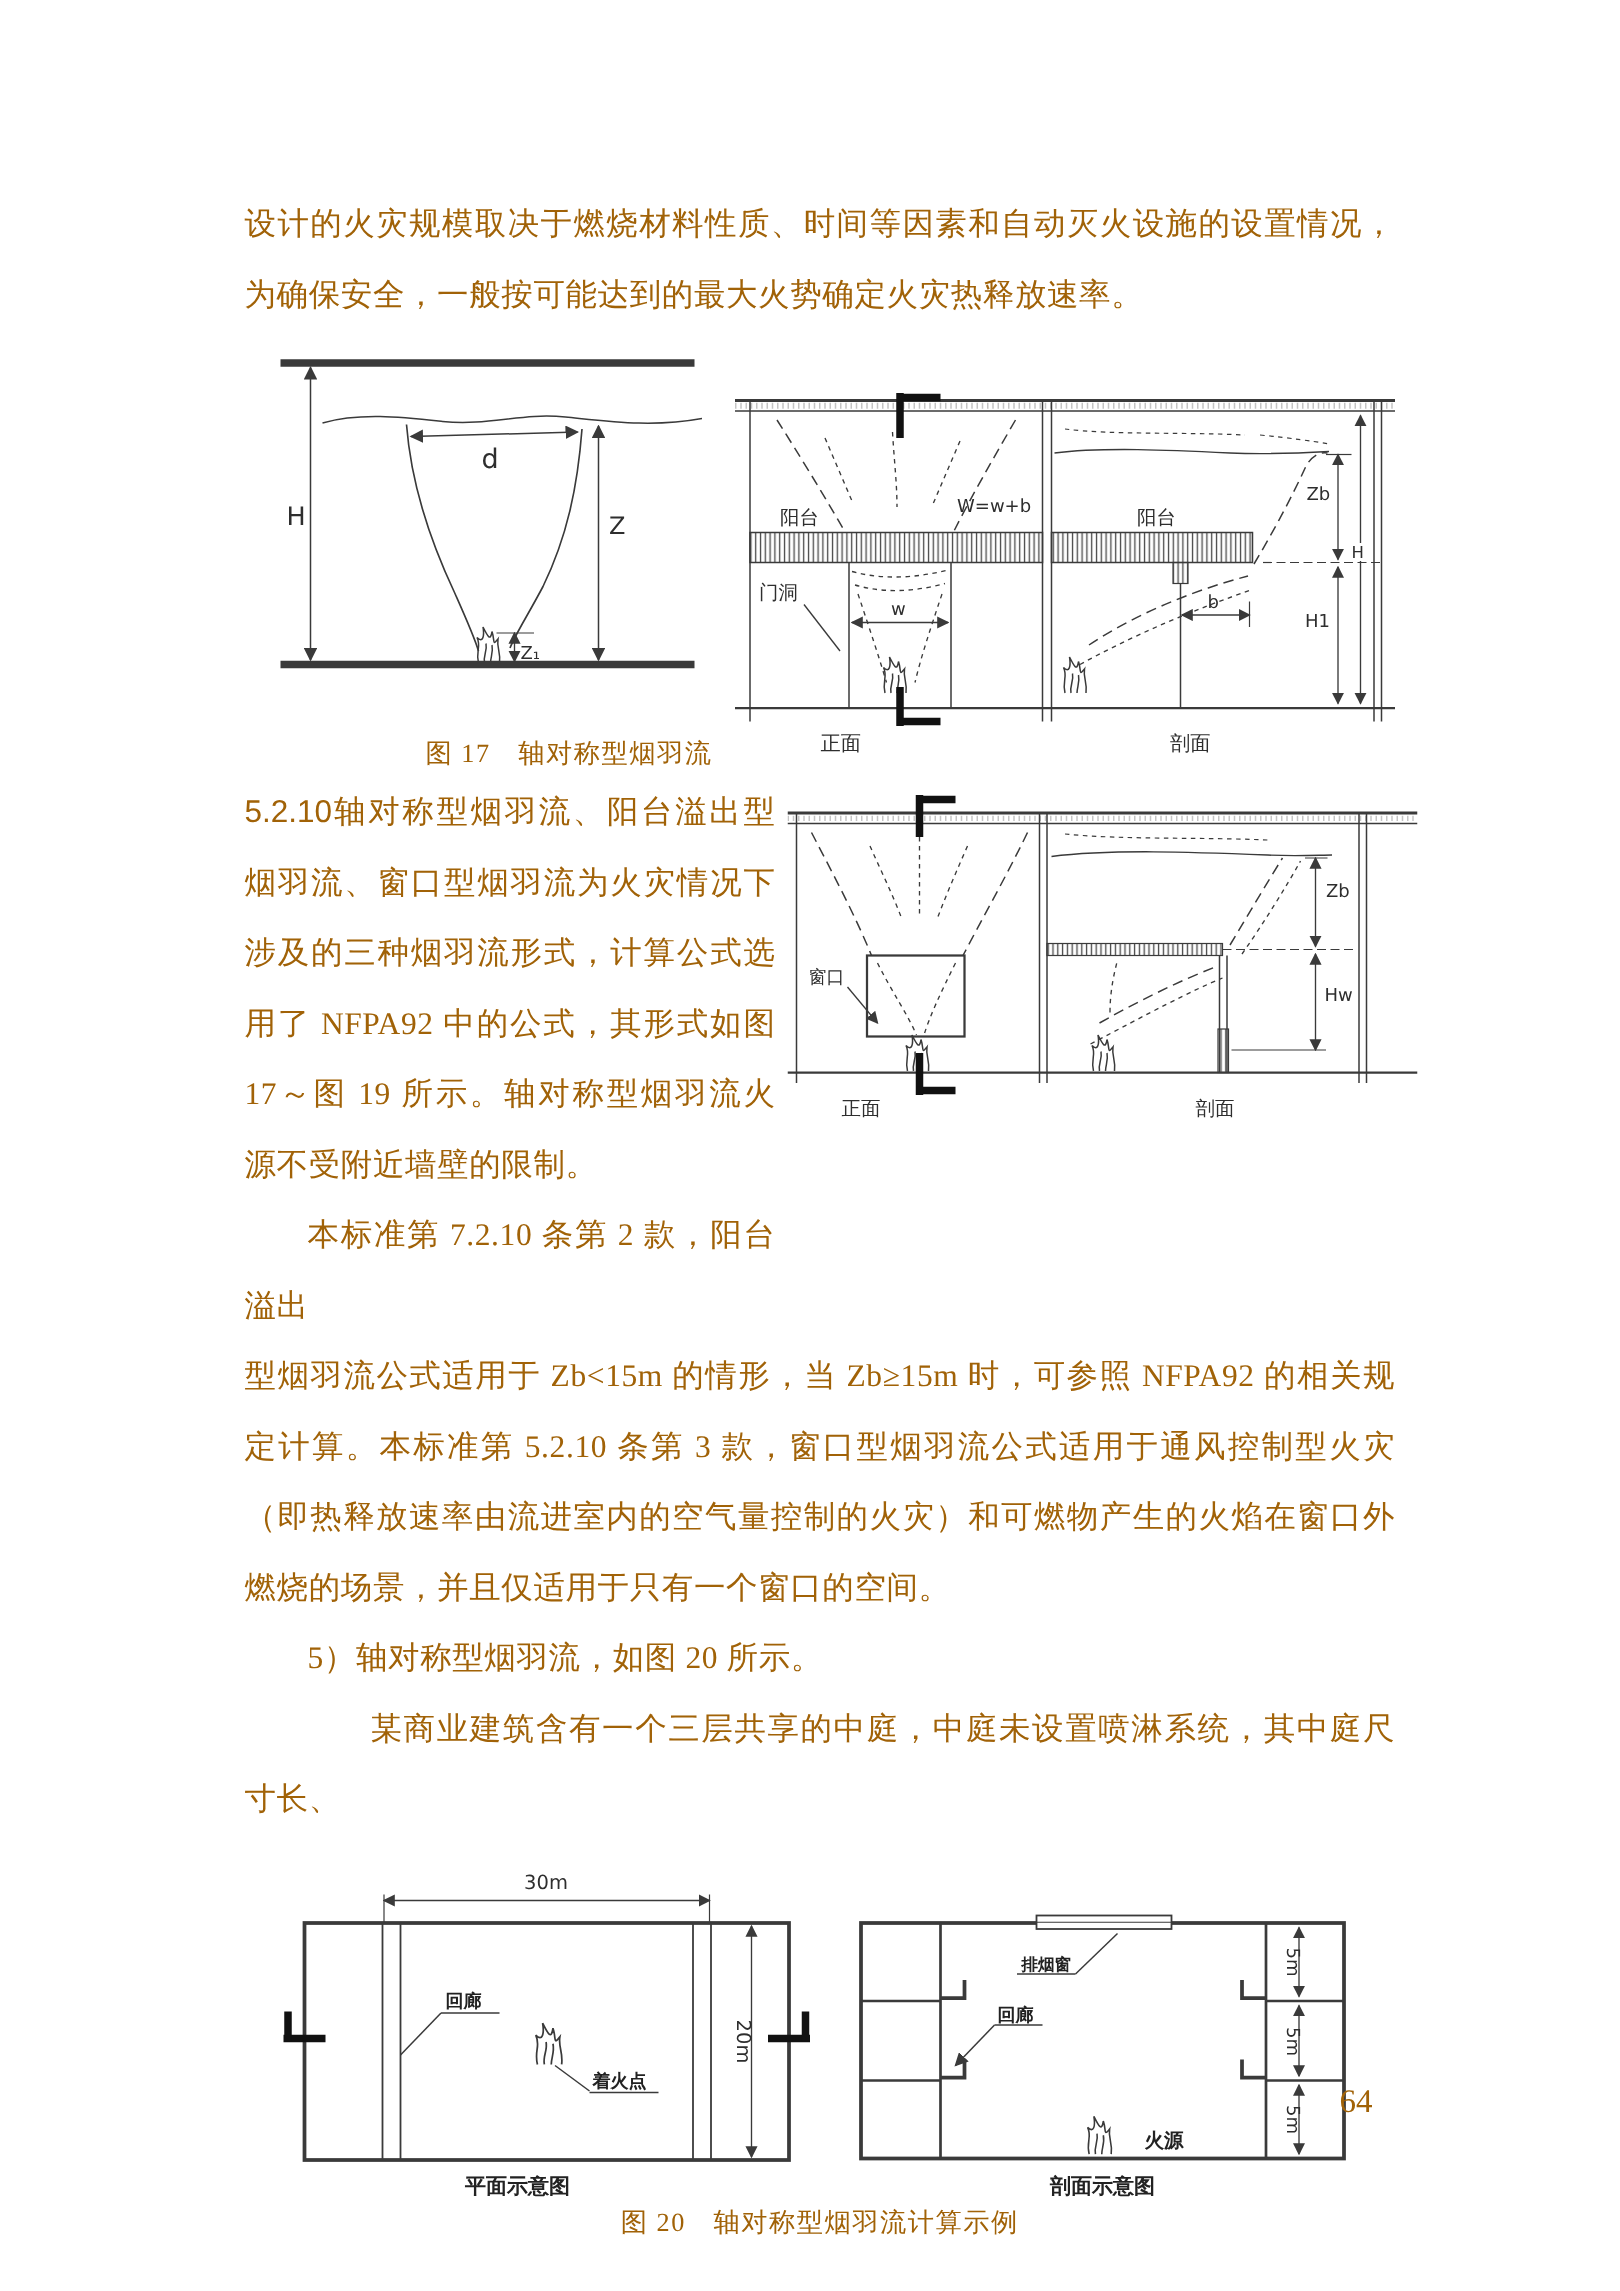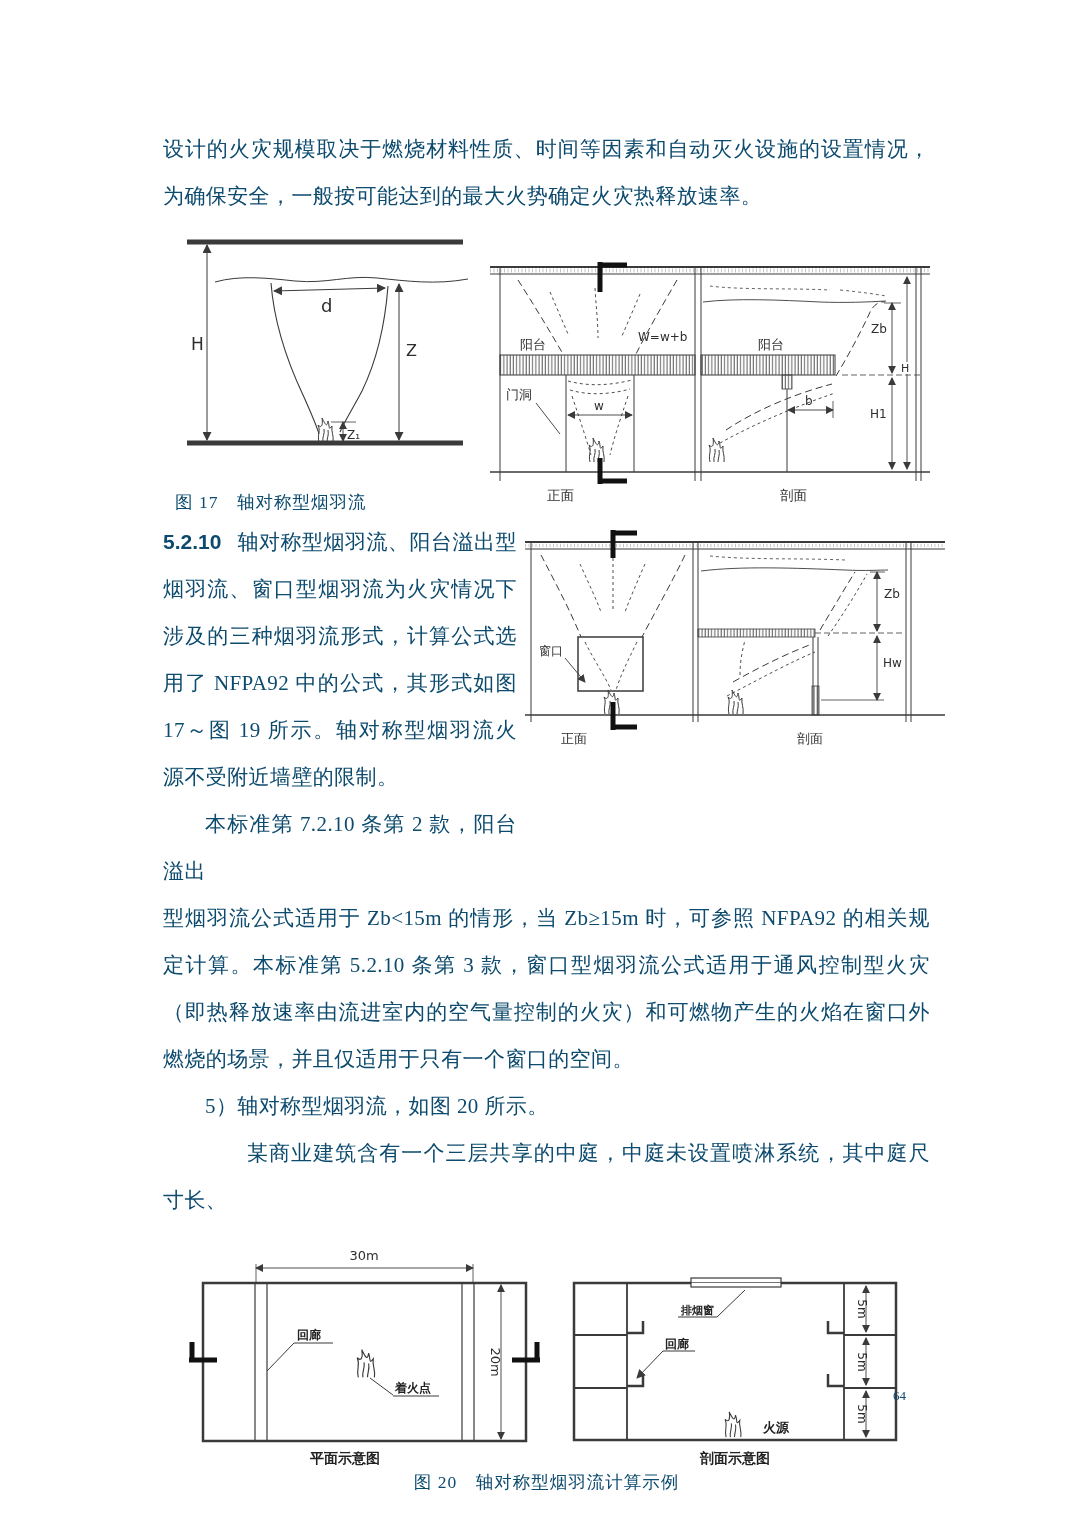--- a/index.html
+++ b/index.html
@@ -1,33 +1,33 @@
 <!DOCTYPE html>
 <html><head>
 <meta charset="utf-8">
 <style>
   body{margin:0;background:#ffffff}
   .page{position:relative;width:1080px;height:1501px;background:#fff;
-        font-family:"Liberation Serif","DejaVu Serif",serif;color:#0c4a6e;
+        font-family:"Liberation Serif","DejaVu Serif",serif;color:#a16207;
         box-sizing:border-box;padding:126px 150px 0 163px;overflow:hidden}
   .bt{margin:0;font-size:21px;line-height:47px;text-align:justify;
       text-justify:inter-ideograph;letter-spacing:.4px}
   .ind2{text-indent:2em}
   .ind4{text-indent:4em}
   .figrow{display:flex;align-items:flex-end;gap:15px;padding-left:12px;margin:14px 0 4px}
   figure{margin:0}
-  .figcap{font-size:17.5px;text-align:left;margin-top:4px;letter-spacing:1px}
+  .figcap{font-size:17.5px;text-align:right;margin-top:4px;letter-spacing:1px}
   .wraprow{display:flex;margin-top:4px}
   .leftcol{width:354px;flex:none}
   .rightcol{flex:1;padding-left:8px;padding-top:12px}
-  .secnum{font-family:"Liberation Sans","DejaVu Sans",sans-serif;font-weight:bold;
-          margin-right:16px;letter-spacing:0}
+  .secnum{font-family:"Liberation Sans","DejaVu Sans",sans-serif;font-weight:normal;
+          letter-spacing:0}
   .fig20row{display:flex;gap:6px;padding-left:10px;margin-top:14px}
   .cap20{font-size:17.5px;text-align:center;margin-top:0;letter-spacing:1px}
-  .pagenum{position:absolute;left:893px;top:1388px;font-size:13px}
+  .pagenum{position:absolute;left:893px;top:1388px;font-size:22px}
   svg{display:block}
   .ln{stroke:#3a3a3a;fill:none;stroke-linecap:butt}
   .thk{stroke:#111;stroke-width:5px;fill:none}
   .lbl{font-family:"DejaVu Sans","Liberation Sans",sans-serif;fill:#2e2e2e}
   .zh{font-family:"DejaVu Sans",sans-serif;fill:#2e2e2e}
   .zhb{font-family:"DejaVu Sans",sans-serif;fill:#222;font-weight:bold}
   .ko{stroke:#fff;stroke-width:4px;paint-order:stroke}
 </style>
 </head>
 <body>

